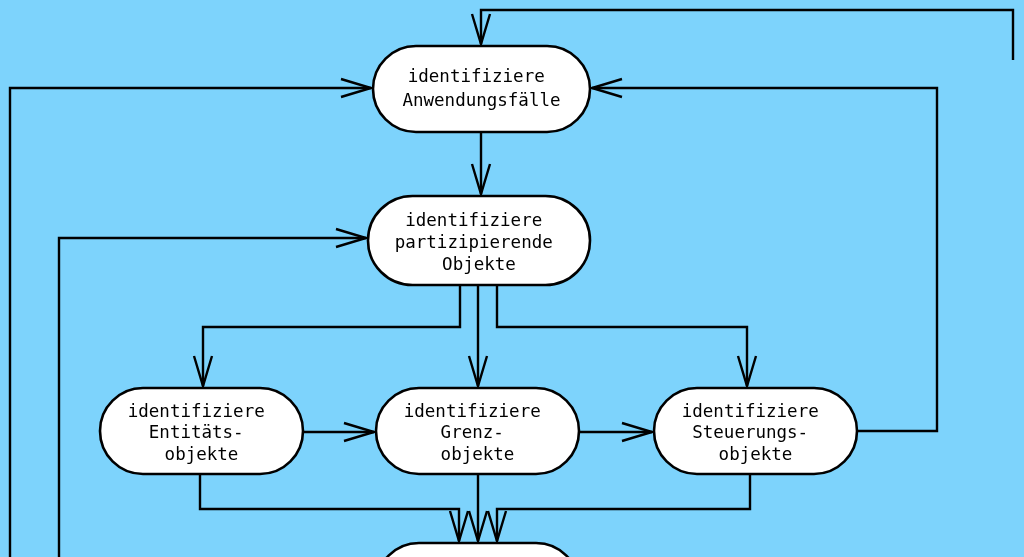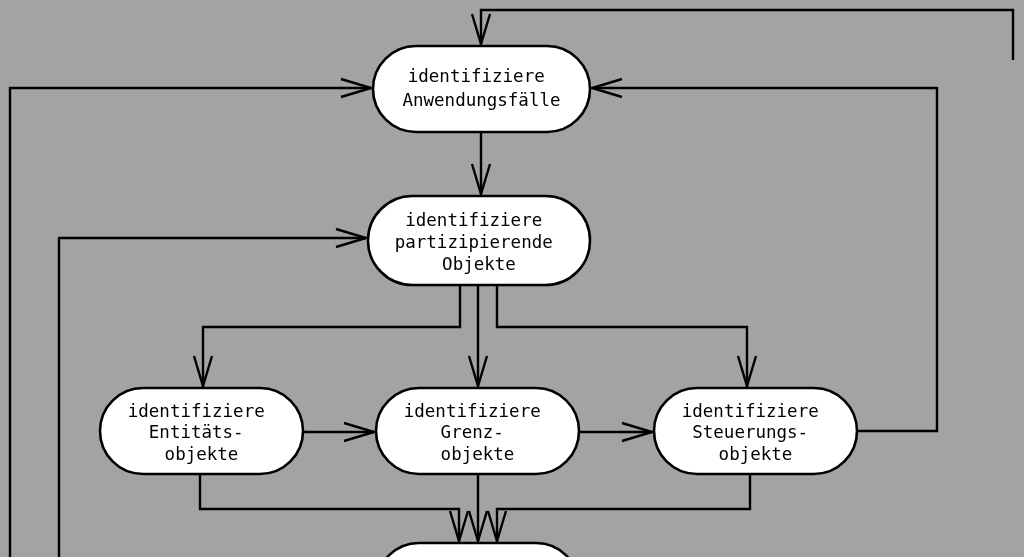--- a/index.html
+++ b/index.html
@@ -7,21 +7,21 @@
     padding: 0;
     background: #ffffff;
   }
   body {
     font-family: "DejaVu Sans Mono", monospace;
   }
   #diagram-root {
     position: relative;
     width: 1024px;
     height: 557px;
-    background: #a3a3a3;
+    background: #7dd3fc;
     overflow: hidden;
   }
   svg#flow {
     display: block;
     width: 1024px;
     height: 557px;
   }
   .node-shape {
     fill: #ffffff;
     stroke: #000000;

